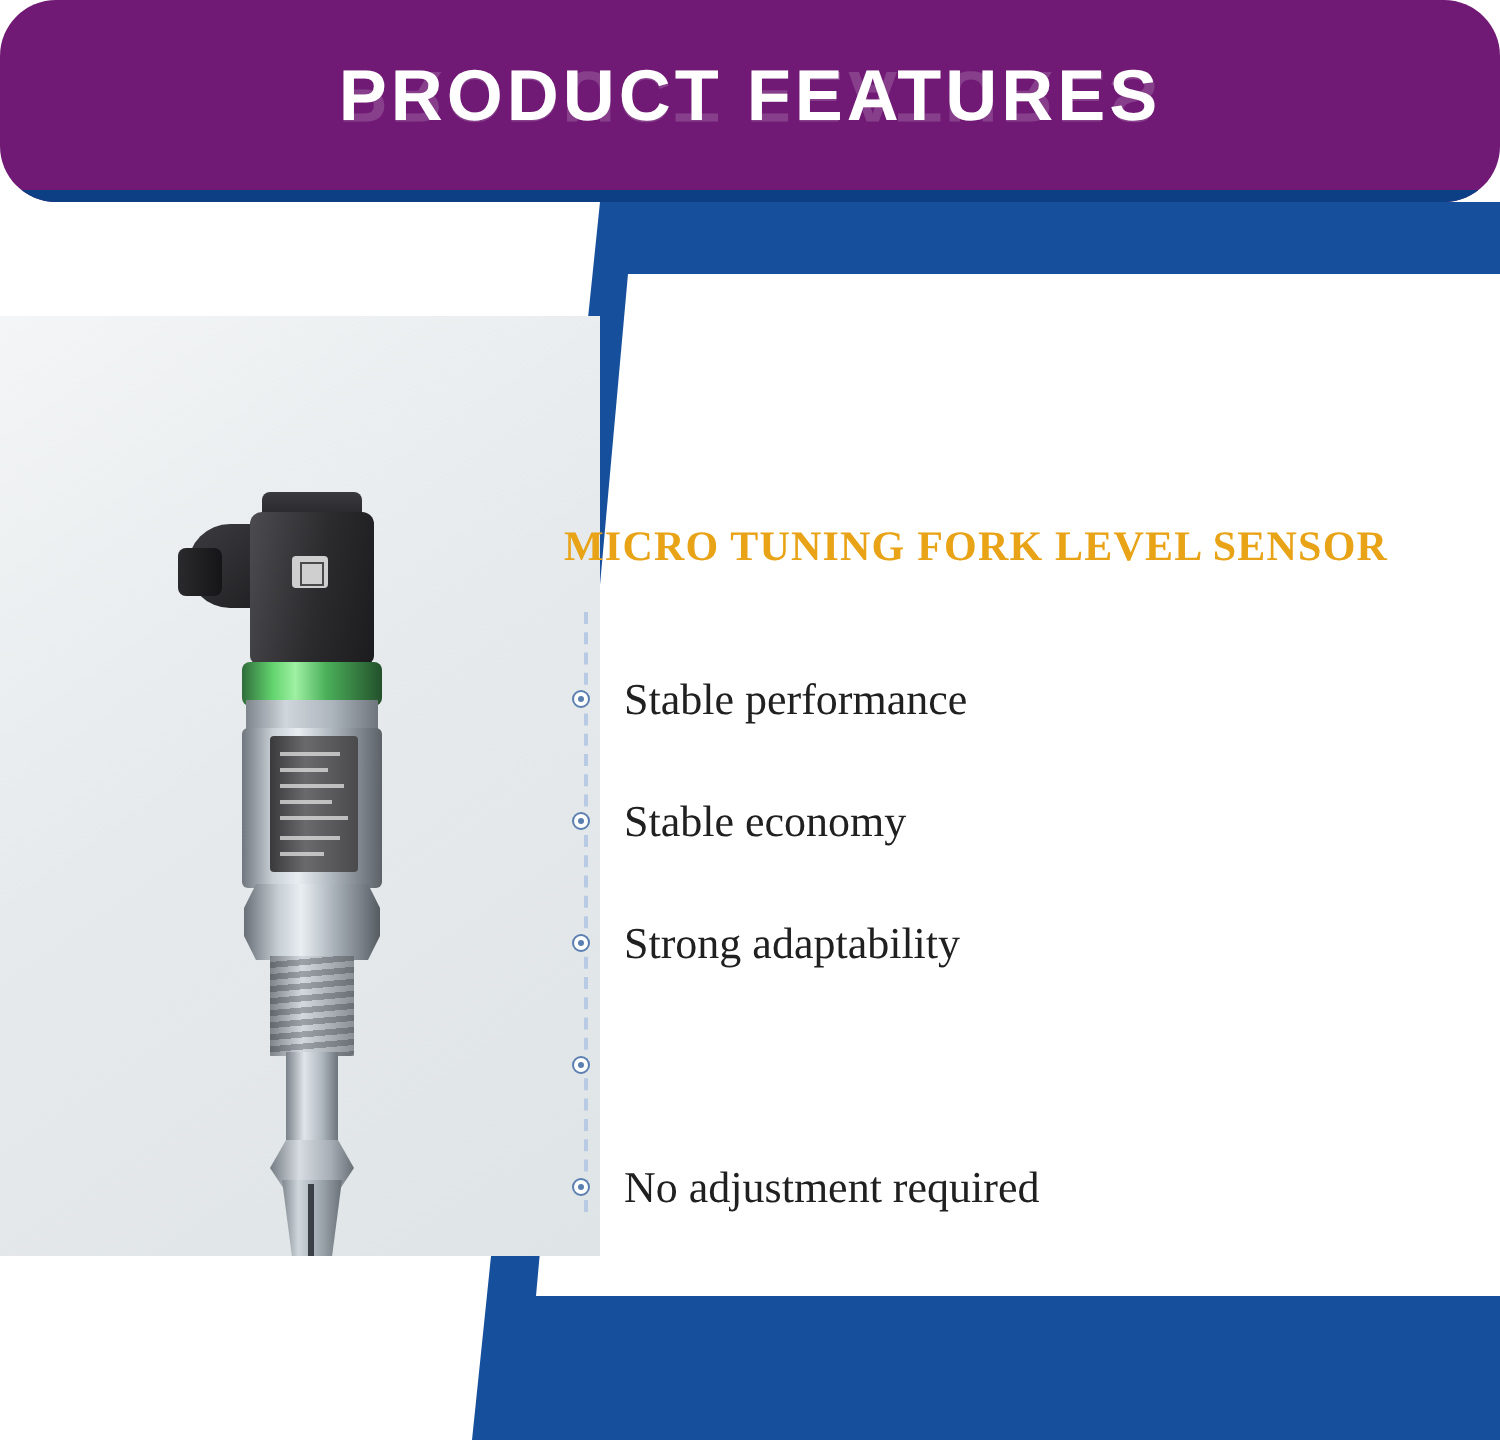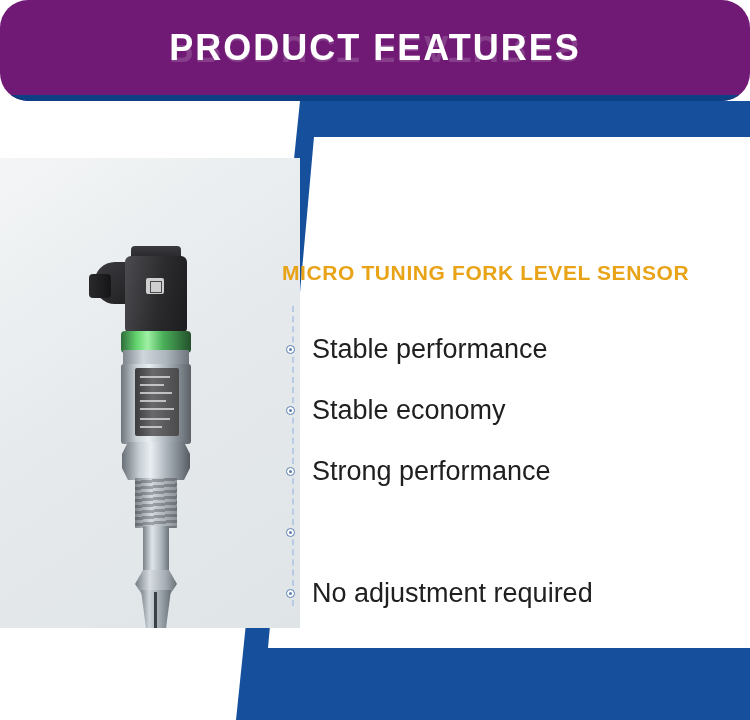--- a/index.html
+++ b/index.html
@@ -62,20 +62,21 @@
   }
 
   
   .content {
     position: absolute;
     left: 0;
     top: 101px;
     width: 750px;
     height: 619px;
     background: #ffffff;
+    font-family: Liberation Serif, serif;
   }
 
   
   .photo-panel {
     position: absolute;
     left: 0;
     top: 57px;
     width: 300px;
     height: 470px;
     background: #eceff1;
@@ -135,21 +136,21 @@
     width: 450px;
     list-style: none;
     margin: 0;
     padding: 0;
   }
   .feature-item {
     position: relative;
     height: 61px;
     line-height: 61px;
     color: #202020;
-    font-size: 27px;
+    font-size: 22px;
     white-space: nowrap;
     padding-left: 26px;
   }
   .feature-bullet {
     position: absolute;
     left: 0;
     top: 50%;
     margin-top: -5px;
     width: 9px;
     height: 9px;
@@ -391,21 +392,21 @@
     <li class="feature-item">
       <span class="feature-bullet"></span>
       <span>Stable performance</span>
     </li>
     <li class="feature-item">
       <span class="feature-bullet"></span>
       <span>Stable economy</span>
     </li>
     <li class="feature-item">
       <span class="feature-bullet"></span>
-      <span>Strong performance</span>
+      <span>Strong adaptability</span>
     </li>
     <li class="feature-item">
       <span class="feature-bullet"></span>
     </li>
     <li class="feature-item">
       <span class="feature-bullet"></span>
       <span>No adjustment required</span>
     </li>
   </ul>
 

